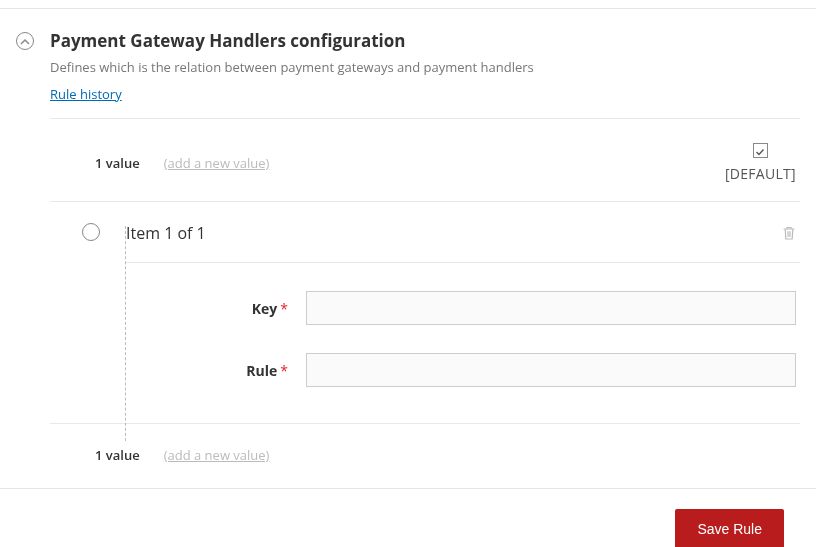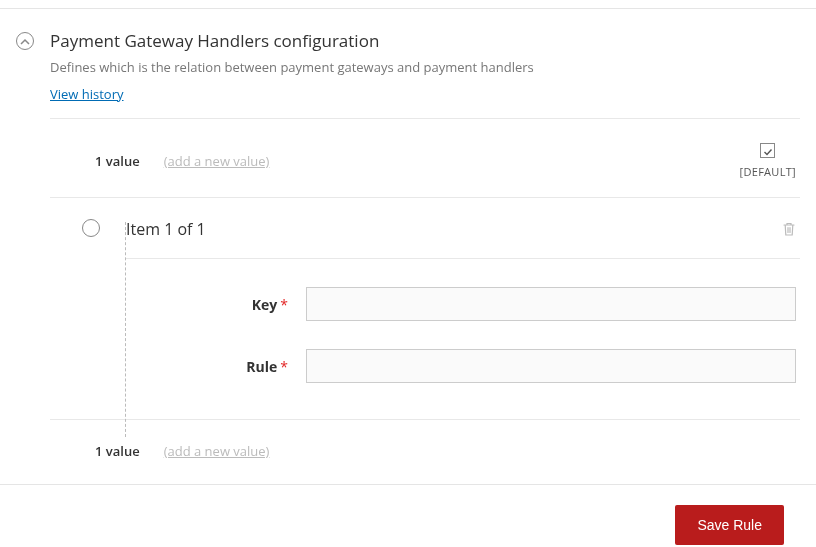--- a/index.html
+++ b/index.html
@@ -29,21 +29,21 @@
       justify-content: center;
       flex-shrink: 0;
       cursor: pointer;
       margin-top: 3px;
       margin-right: 16px;
     }
     .collapse-btn svg { width: 10px; height: 10px; }
     .section-body { flex: 1; }
     .section-title {
       font-size: 17px;
-      font-weight: 400;
+      font-weight: 700;
       color: #333;
       margin-bottom: 6px;
     }
     .section-desc {
       font-size: 13px;
       color: #777;
       margin-bottom: 6px;
     }
     .history-link {
       font-size: 13px;
@@ -92,21 +92,21 @@
       height: 15px;
       border: 1px solid #888;
       display: flex;
       align-items: center;
       justify-content: center;
       background: #fff;
       cursor: pointer;
     }
     .scope-check svg { width: 10px; height: 10px; }
     .scope-label {
-      font-size: 11px;
+      font-size: 14px;
       color: #555;
       letter-spacing: 0.3px;
     }
     .item-wrapper {
       border-top: 1px solid #e8e8e8;
       padding: 20px 0 0 32px;
       display: flex;
     }
     .item-line {
       border-left: 1px dashed #bbb;
@@ -209,21 +209,21 @@
       <span>
         <svg viewBox="0 0 10 10">
             <path d="M1 7 L5 3 L9 7" fill="none" stroke="#888" stroke-width="1.5"></path>
           </svg>
       </span>
     </div>
 
     <div class="section-body">
       <div class="section-title">Payment Gateway Handlers configuration</div>
       <div class="section-desc">Defines which is the relation between payment gateways and payment handlers</div>
-      <a href="#" class="history-link">View history</a>
+      <a href="#" class="history-link">Rule history</a>
 
       <div class="inner-block">
 
         <div class="value-row">
           <div class="value-left">
             <span class="value-count">1 value</span>
             <a href="#" class="add-link">(add a new value)</a>
           </div>
           <div class="scope-box">
             <div class="scope-check">

